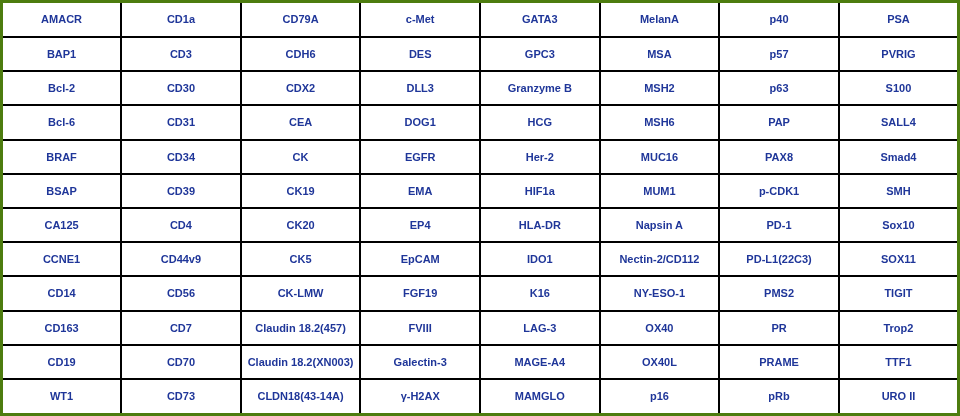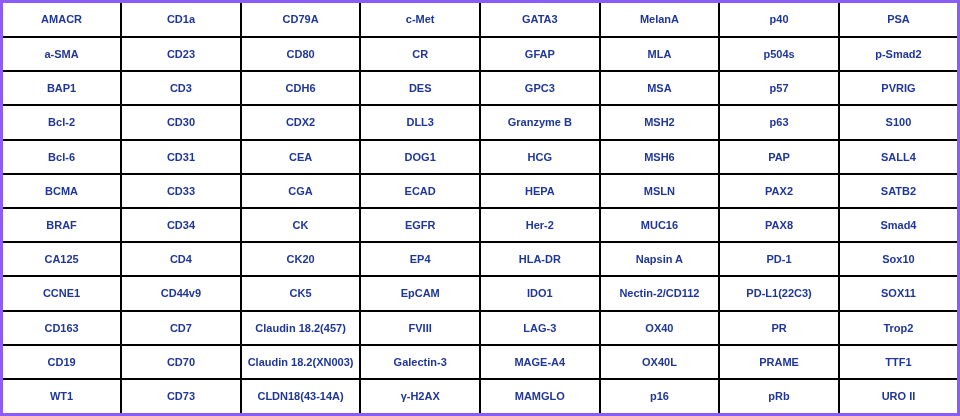--- a/index.html
+++ b/index.html
@@ -8,21 +8,21 @@
     background: #ffffff;
     width: 960px;
     height: 416px;
     overflow: hidden;
   }
   table.marker-table {
     width: 960px;
     height: 416px;
     border-collapse: collapse;
     table-layout: fixed;
-    border: 3px solid #8b5cf6;
+    border: 3px solid #4d7c0f;
     background: #14b8a6;
   }
   table.marker-table td {
     border: 2px solid #000000;
     text-align: center;
     vertical-align: middle;
     font-family: "Liberation Sans", sans-serif;
     font-size: 11px;
     font-weight: bold;
     color: #1f3699;
@@ -41,30 +41,20 @@
         <td>AMACR</td>
         <td>CD1a</td>
         <td>CD79A</td>
         <td>c-Met</td>
         <td>GATA3</td>
         <td>MelanA</td>
         <td>p40</td>
         <td>PSA</td>
       </tr>
       <tr>
-        <td>a-SMA</td>
-        <td>CD23</td>
-        <td>CD80</td>
-        <td>CR</td>
-        <td>GFAP</td>
-        <td>MLA</td>
-        <td>p504s</td>
-        <td>p-Smad2</td>
-      </tr>
-      <tr>
         <td>BAP1</td>
         <td>CD3</td>
         <td>CDH6</td>
         <td>DES</td>
         <td>GPC3</td>
         <td>MSA</td>
         <td>p57</td>
         <td>PVRIG</td>
       </tr>
       <tr>
@@ -81,58 +71,68 @@
         <td>Bcl-6</td>
         <td>CD31</td>
         <td>CEA</td>
         <td>DOG1</td>
         <td>HCG</td>
         <td>MSH6</td>
         <td>PAP</td>
         <td>SALL4</td>
       </tr>
       <tr>
-        <td>BCMA</td>
-        <td>CD33</td>
-        <td>CGA</td>
-        <td>ECAD</td>
-        <td>HEPA</td>
-        <td>MSLN</td>
-        <td>PAX2</td>
-        <td>SATB2</td>
-      </tr>
-      <tr>
         <td>BRAF</td>
         <td>CD34</td>
         <td>CK</td>
         <td>EGFR</td>
         <td>Her-2</td>
         <td>MUC16</td>
         <td>PAX8</td>
         <td>Smad4</td>
+      </tr>
+      <tr>
+        <td>BSAP</td>
+        <td>CD39</td>
+        <td>CK19</td>
+        <td>EMA</td>
+        <td>HIF1a</td>
+        <td>MUM1</td>
+        <td>p-CDK1</td>
+        <td>SMH</td>
       </tr>
       <tr>
         <td>CA125</td>
         <td>CD4</td>
         <td>CK20</td>
         <td>EP4</td>
         <td>HLA-DR</td>
         <td>Napsin A</td>
         <td>PD-1</td>
         <td>Sox10</td>
       </tr>
       <tr>
         <td>CCNE1</td>
         <td>CD44v9</td>
         <td>CK5</td>
         <td>EpCAM</td>
         <td>IDO1</td>
         <td>Nectin-2/CD112</td>
         <td>PD-L1(22C3)</td>
         <td>SOX11</td>
+      </tr>
+      <tr>
+        <td>CD14</td>
+        <td>CD56</td>
+        <td>CK-LMW</td>
+        <td>FGF19</td>
+        <td>K16</td>
+        <td>NY-ESO-1</td>
+        <td>PMS2</td>
+        <td>TIGIT</td>
       </tr>
       <tr>
         <td>CD163</td>
         <td>CD7</td>
         <td>Claudin 18.2(457)</td>
         <td>FVIII</td>
         <td>LAG-3</td>
         <td>OX40</td>
         <td>PR</td>
         <td>Trop2</td>

